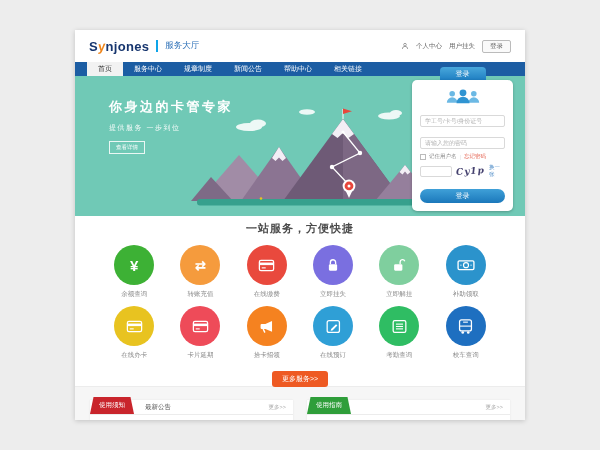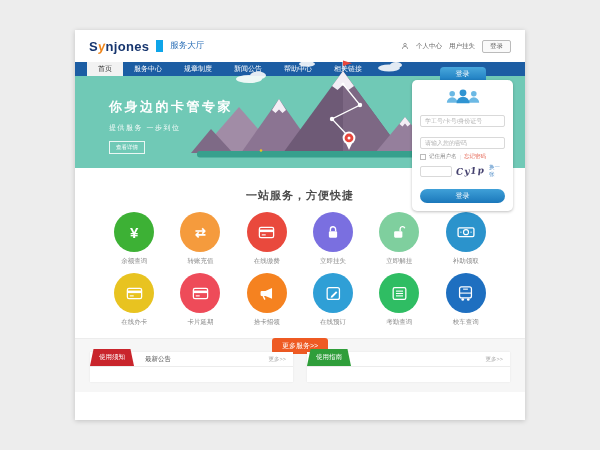--- a/index.html
+++ b/index.html
@@ -6,32 +6,32 @@
   html,body { width:600px; height:450px; }
   body { background:#ededed; position:relative; font-family:"Liberation Sans",sans-serif; overflow:hidden; }
   .site { position:absolute; left:75px; top:30px; width:450px; height:390px; background:#fff;
           box-shadow:0 1px 5px rgba(0,0,0,.18); overflow:hidden; }
 
   
   .header { height:32px; display:flex; align-items:center; justify-content:space-between; padding:0 14px; background:#fff; }
   .logo-wrap { display:flex; align-items:center; }
   .logo { font-size:13px; font-weight:bold; color:#16356e; letter-spacing:.3px; }
   .logo .mark { color:#f08519; font-style:italic; display:inline-block; transform:rotate(-6deg); }
-  .site-name { color:#2f72b8; font-size:8.5px; border-left:7px solid #0ea5e9; padding-left:7px; margin-left:7px; }
+  .site-name { color:#2f72b8; font-size:8.5px; border-left:2px solid #0ea5e9; padding-left:7px; margin-left:7px; }
   .header-right { display:flex; align-items:center; gap:7px; font-size:6.5px; color:#666; }
   .hdr-link { cursor:pointer; }
   .header-login-btn { border:1px solid #bbb; border-radius:2px; padding:1px 7px; color:#555; background:#fafafa; }
 
   
   .nav { height:14px; background:#1c5da3; display:flex; align-items:stretch; padding-left:12px; font-size:7px; color:#fff; }
   .nav-item { display:flex; align-items:center; padding:0 11px; cursor:pointer; }
   .nav-item.active { background:#f2f2f2; color:#333; }
 
   
-  .hero { position:relative; height:92px; background:#70c9b6; }
+  .hero { position:relative; height:140px; background:#70c9b6; }
   .hero-text { position:absolute; left:34px; top:22px; color:#fff; z-index:2; }
   .hero-title { font-size:13px; font-weight:bold; letter-spacing:2.5px; }
   .hero-sub { font-size:7px; margin-top:7px; opacity:.92; letter-spacing:1.5px; }
   .hero-cta { display:inline-block; margin-top:8px; border:1px solid rgba(255,255,255,.85); font-size:5.5px; padding:2px 6px; color:#fff; cursor:pointer; }
   .mountains { position:absolute; left:116px; bottom:5px; width:244px; height:106px; }
 
   
   .login { position:absolute; top:-9px; right:12px; width:101px; z-index:5; }
   .login-tab { width:46px; height:13px; margin:0 auto; background:linear-gradient(#49a8dc,#1f7fc2); border-radius:4px 4px 0 0;
                color:#fff; font-size:7px; display:flex; align-items:center; justify-content:center; cursor:pointer; }
@@ -44,21 +44,21 @@
   .forgot { color:#e4604e; cursor:pointer; }
   .sep { color:#ddd; }
   .captcha-row { display:flex; align-items:center; gap:4px; margin-bottom:6px; }
   .captcha-input { width:32px; height:11px; border:1px solid #d9d9d9; border-radius:2px; }
   .captcha-img { font-family:"DejaVu Serif",serif; font-style:italic; font-weight:bold; font-size:9px; color:#44406e; letter-spacing:1px; transform:rotate(-4deg); cursor:pointer; }
   .change-link { font-size:5.5px; color:#3a7fc1; cursor:pointer; }
   .login-submit { width:100%; height:14px; border:none; border-radius:8px; background:linear-gradient(#3fa0d8,#1b78bb);
                   color:#fff; font-size:7px; cursor:pointer; font-family:"Liberation Sans",sans-serif; }
 
   
-  .services { background:#fff; height:170px; text-align:center; padding-top:20px; }
+  .services { background:#fff; height:170px; text-align:center; padding-top:5px; }
   .section-title { font-size:11px; color:#4a4a4a; letter-spacing:1px; font-weight:600; }
   .svc-grid { display:flex; flex-wrap:wrap; padding:9px 26px 0; }
   .svc { width:16.66%; margin-bottom:7px; cursor:pointer; }
   .svc-circle { width:40px; height:40px; border-radius:50%; margin:0 auto; display:flex; align-items:center; justify-content:center; color:#fff; }
   .svc-ico-txt { font-size:15px; font-weight:bold; line-height:1; }
   .svc-label { font-size:6.5px; color:#8a8a8a; margin-top:5px; }
   .more-btn { display:inline-block; background:#ee5a23; color:#fff; font-size:7px; padding:3px 10px; border-radius:3px; margin-top:1px; cursor:pointer; }
 
   
   .ann { background:#f6f6f6; height:54px; text-align:center; padding-top:6px; border-top:1px solid #ececec; }

